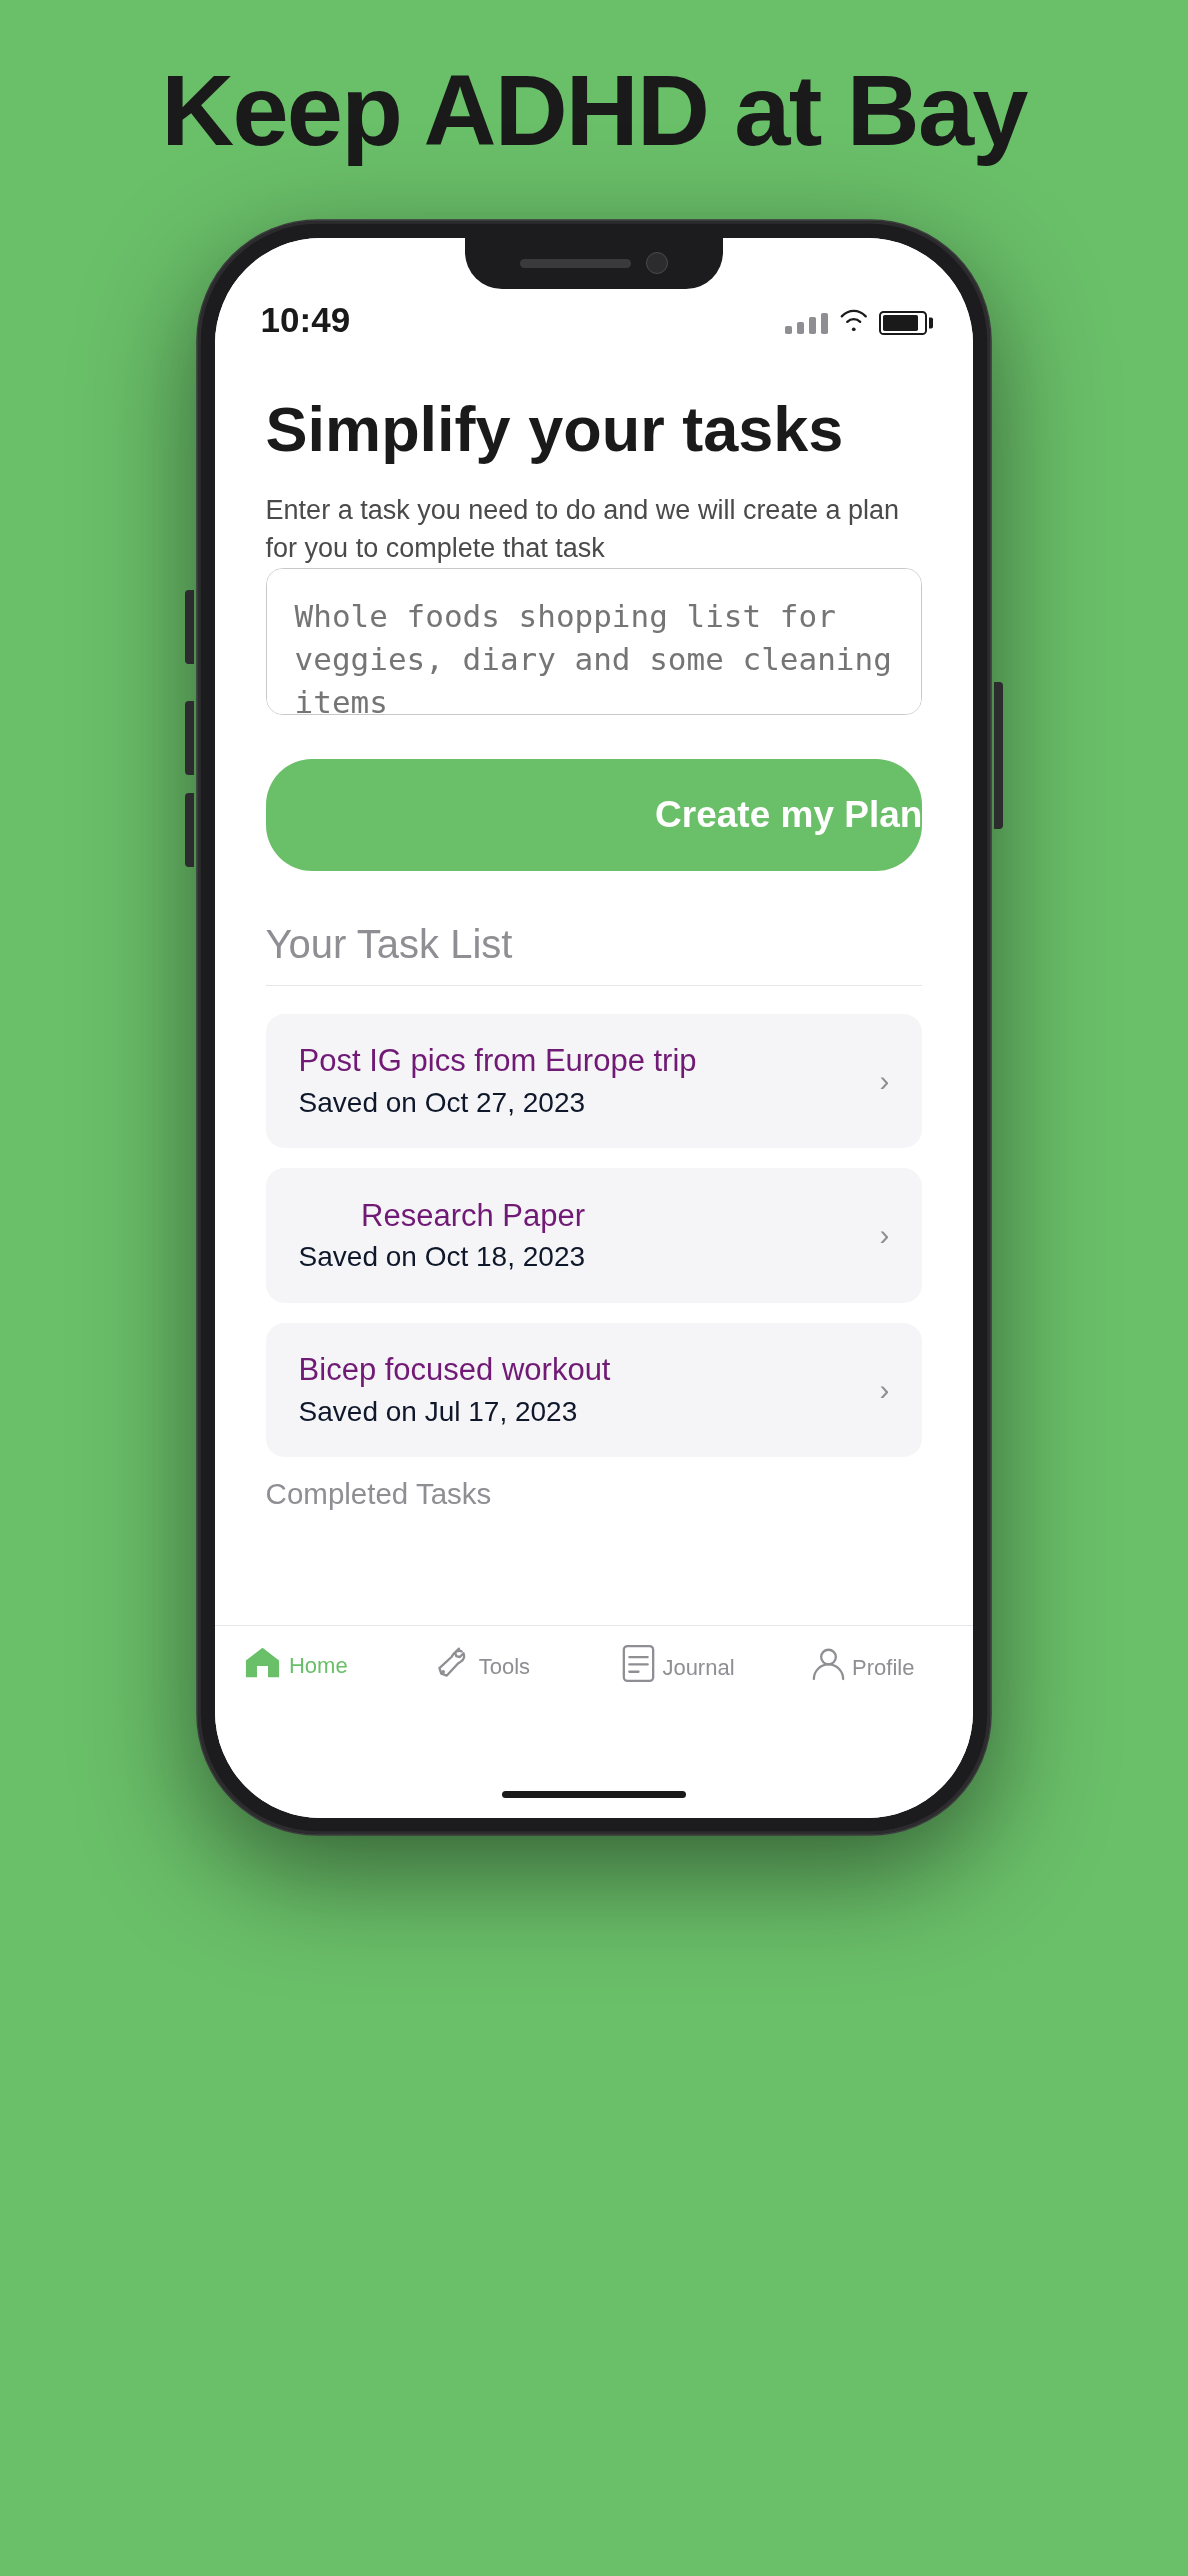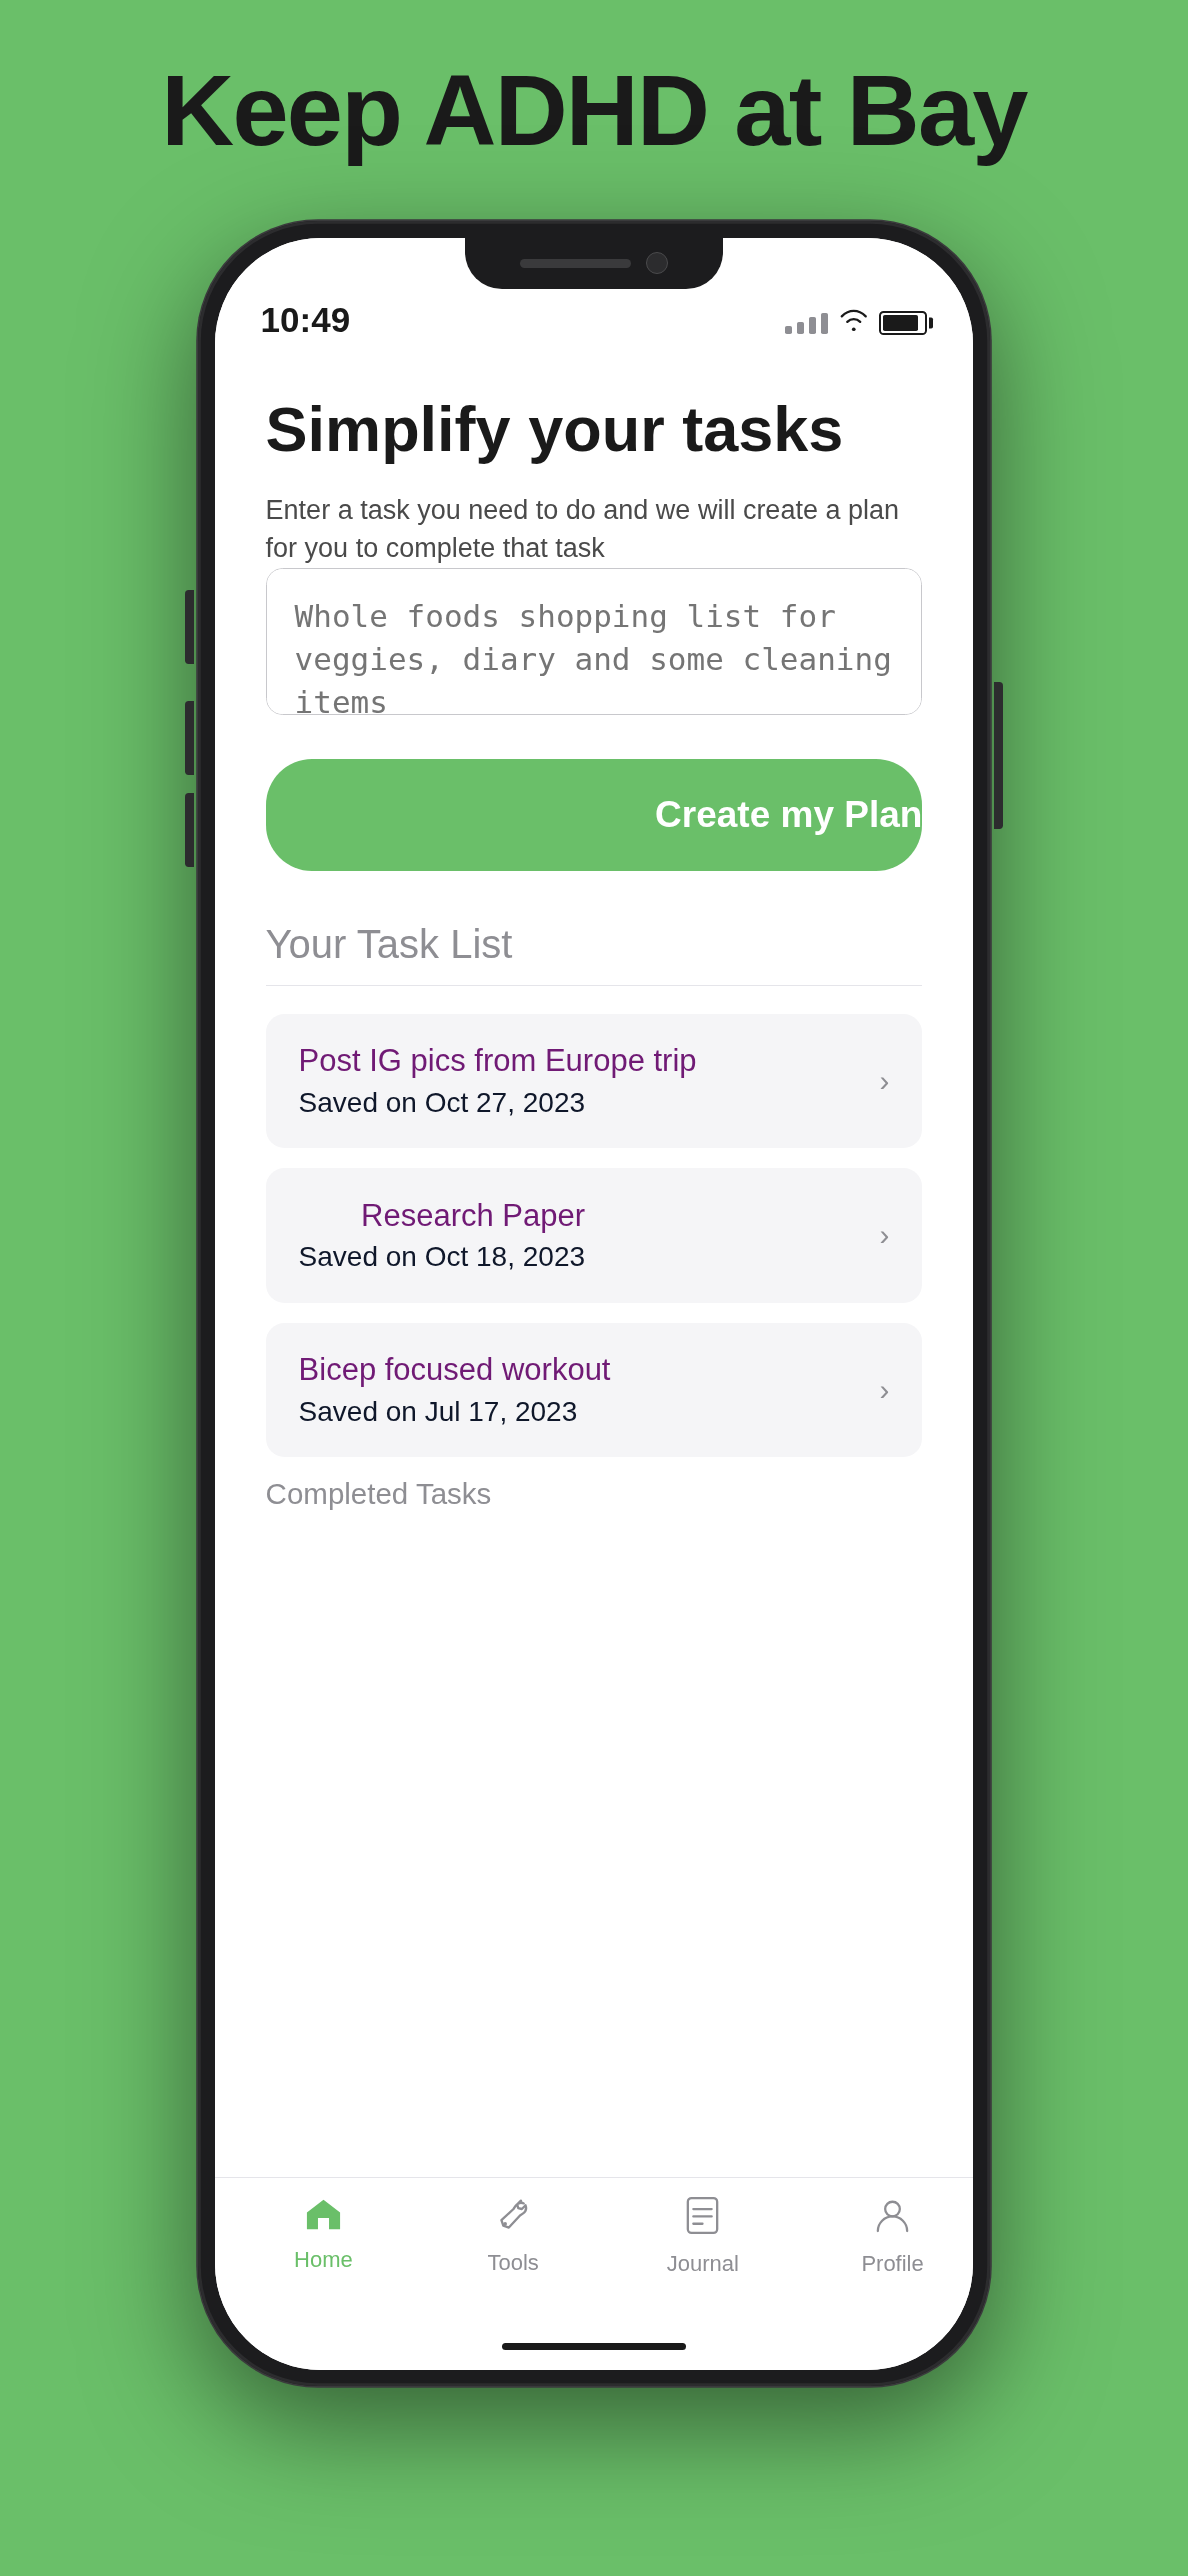--- a/index.html
+++ b/index.html
@@ -31,21 +31,21 @@
       position: relative;
       width: 792px;
       height: 2165px;
     }
 
     
     .phone-shell {
       position: absolute;
       top: 0; left: 0;
       width: 792px;
-      height: 2165px;
+      height: 1613px;
       background: #1c1c1e;
       border-radius: 120px;
       box-shadow:
         0 0 0 1.8px #3a3a3c,
         inset 0 0 0 2.8px #2c2c2e,
         0 37px 111px rgba(0,0,0,0.5);
     }
 
     
     .phone-shell::before {
@@ -301,21 +301,21 @@
       border-top: 0.9px solid #e5e5ea;
       display: flex;
       align-items: flex-start;
       padding-top: 18.4px;
       flex-shrink: 0;
     }
 
     .tab-item {
       flex: 1;
       display: flex;
-      flex-direction: column;
+      flex-direction: row;
       align-items: center;
       gap: 7.4px;
       cursor: pointer;
       margin-left: 28px;
     }
 
     .tab-icon {
       font-size: 37px;
     }
 

